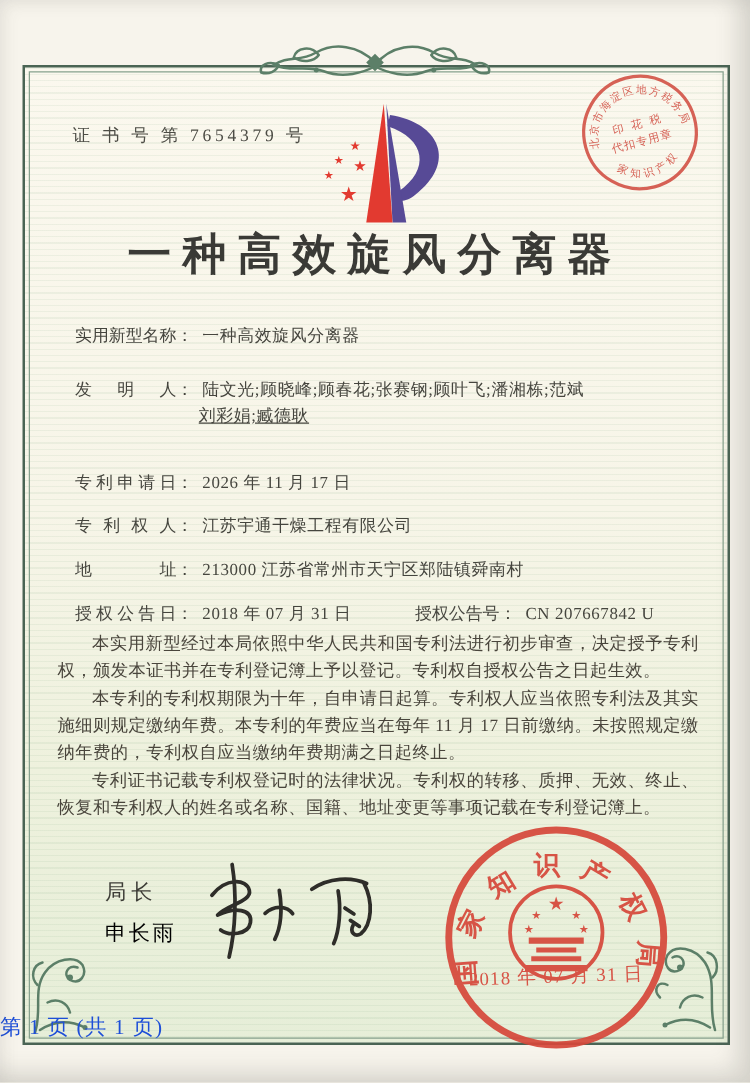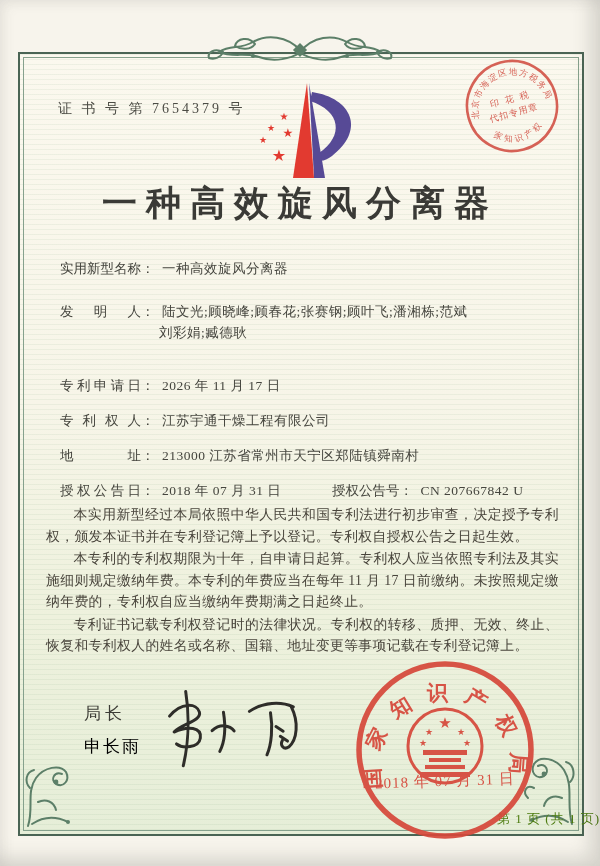--- a/index.html
+++ b/index.html
@@ -21,32 +21,32 @@
     z-index:1;}
   .frame-inner{position:absolute;left:3px;top:3px;right:3px;bottom:3px;border:1px solid #86a18d;}
   .cert-no{position:absolute;left:58px;top:100px;font-size:14px;letter-spacing:3px;color:#4c4c45;z-index:5;}
   .title{position:absolute;left:0;right:0;top:180px;text-align:center;font-size:35px;font-weight:600;
     letter-spacing:9px;color:#3a3a36;z-index:5;}
   .fields{position:absolute;left:60px;top:254px;width:498px;height:252px;z-index:5;font-size:13.5px;color:#45453e;}
   .frow{position:absolute;left:0;white-space:nowrap;}
   .flabel{display:inline-block;width:81px;text-align:justify;text-align-last:justify;vertical-align:top;}
   .fcolon{display:inline-block;}
   .fvalue{margin-left:4px;letter-spacing:.5px;}
-  .fline2{position:absolute;left:99px;white-space:nowrap;letter-spacing:.5px;}
+  .fline2{position:absolute;left:99px;white-space:nowrap;letter-spacing:.5px;text-decoration:underline;}
   .frow2b{position:absolute;left:272px;white-space:nowrap;}
   .paras{position:absolute;left:46px;top:504px;width:513px;z-index:5;font-size:13.8px;line-height:21.5px;
     color:#49453c;text-align:justify;letter-spacing:.4px;}
   .paras p{margin:0 0 1px 0;text-indent:2em;}
   .president-title{position:absolute;left:84px;top:702px;font-size:17px;letter-spacing:4px;color:#3c3c36;z-index:5;}
   .president-name{position:absolute;left:84px;top:735px;font-size:17px;letter-spacing:2px;color:#000000;z-index:5;}
   .signature{position:absolute;left:152px;top:684px;z-index:6;}
   .seal{position:absolute;left:350px;top:658px;z-index:7;opacity:.92;}
   .tax-stamp{position:absolute;left:458px;top:50px;z-index:6;opacity:.85;}
   .logo{position:absolute;left:238px;top:80px;z-index:5;}
-  .footer{position:absolute;left:0;right:0;top:810px;text-align:right;font-size:13px;letter-spacing:1px;color:#4d7c0f;z-index:5;}
+  .footer{position:absolute;left:0;right:0;top:810px;text-align:left;font-size:17px;letter-spacing:1px;color:#1d4ed8;z-index:5;}
   .ornament-top{position:absolute;left:195px;top:26px;z-index:4;}
   .ornament-bl{position:absolute;left:22px;top:758px;z-index:4;}
   .ornament-br{position:absolute;left:518px;top:748px;z-index:4;transform:scaleX(-1);}
   svg{display:block;}
 </style>
 </head>
 <body>
 
 <div class="frame">
   <div class="frame-inner"></div>

